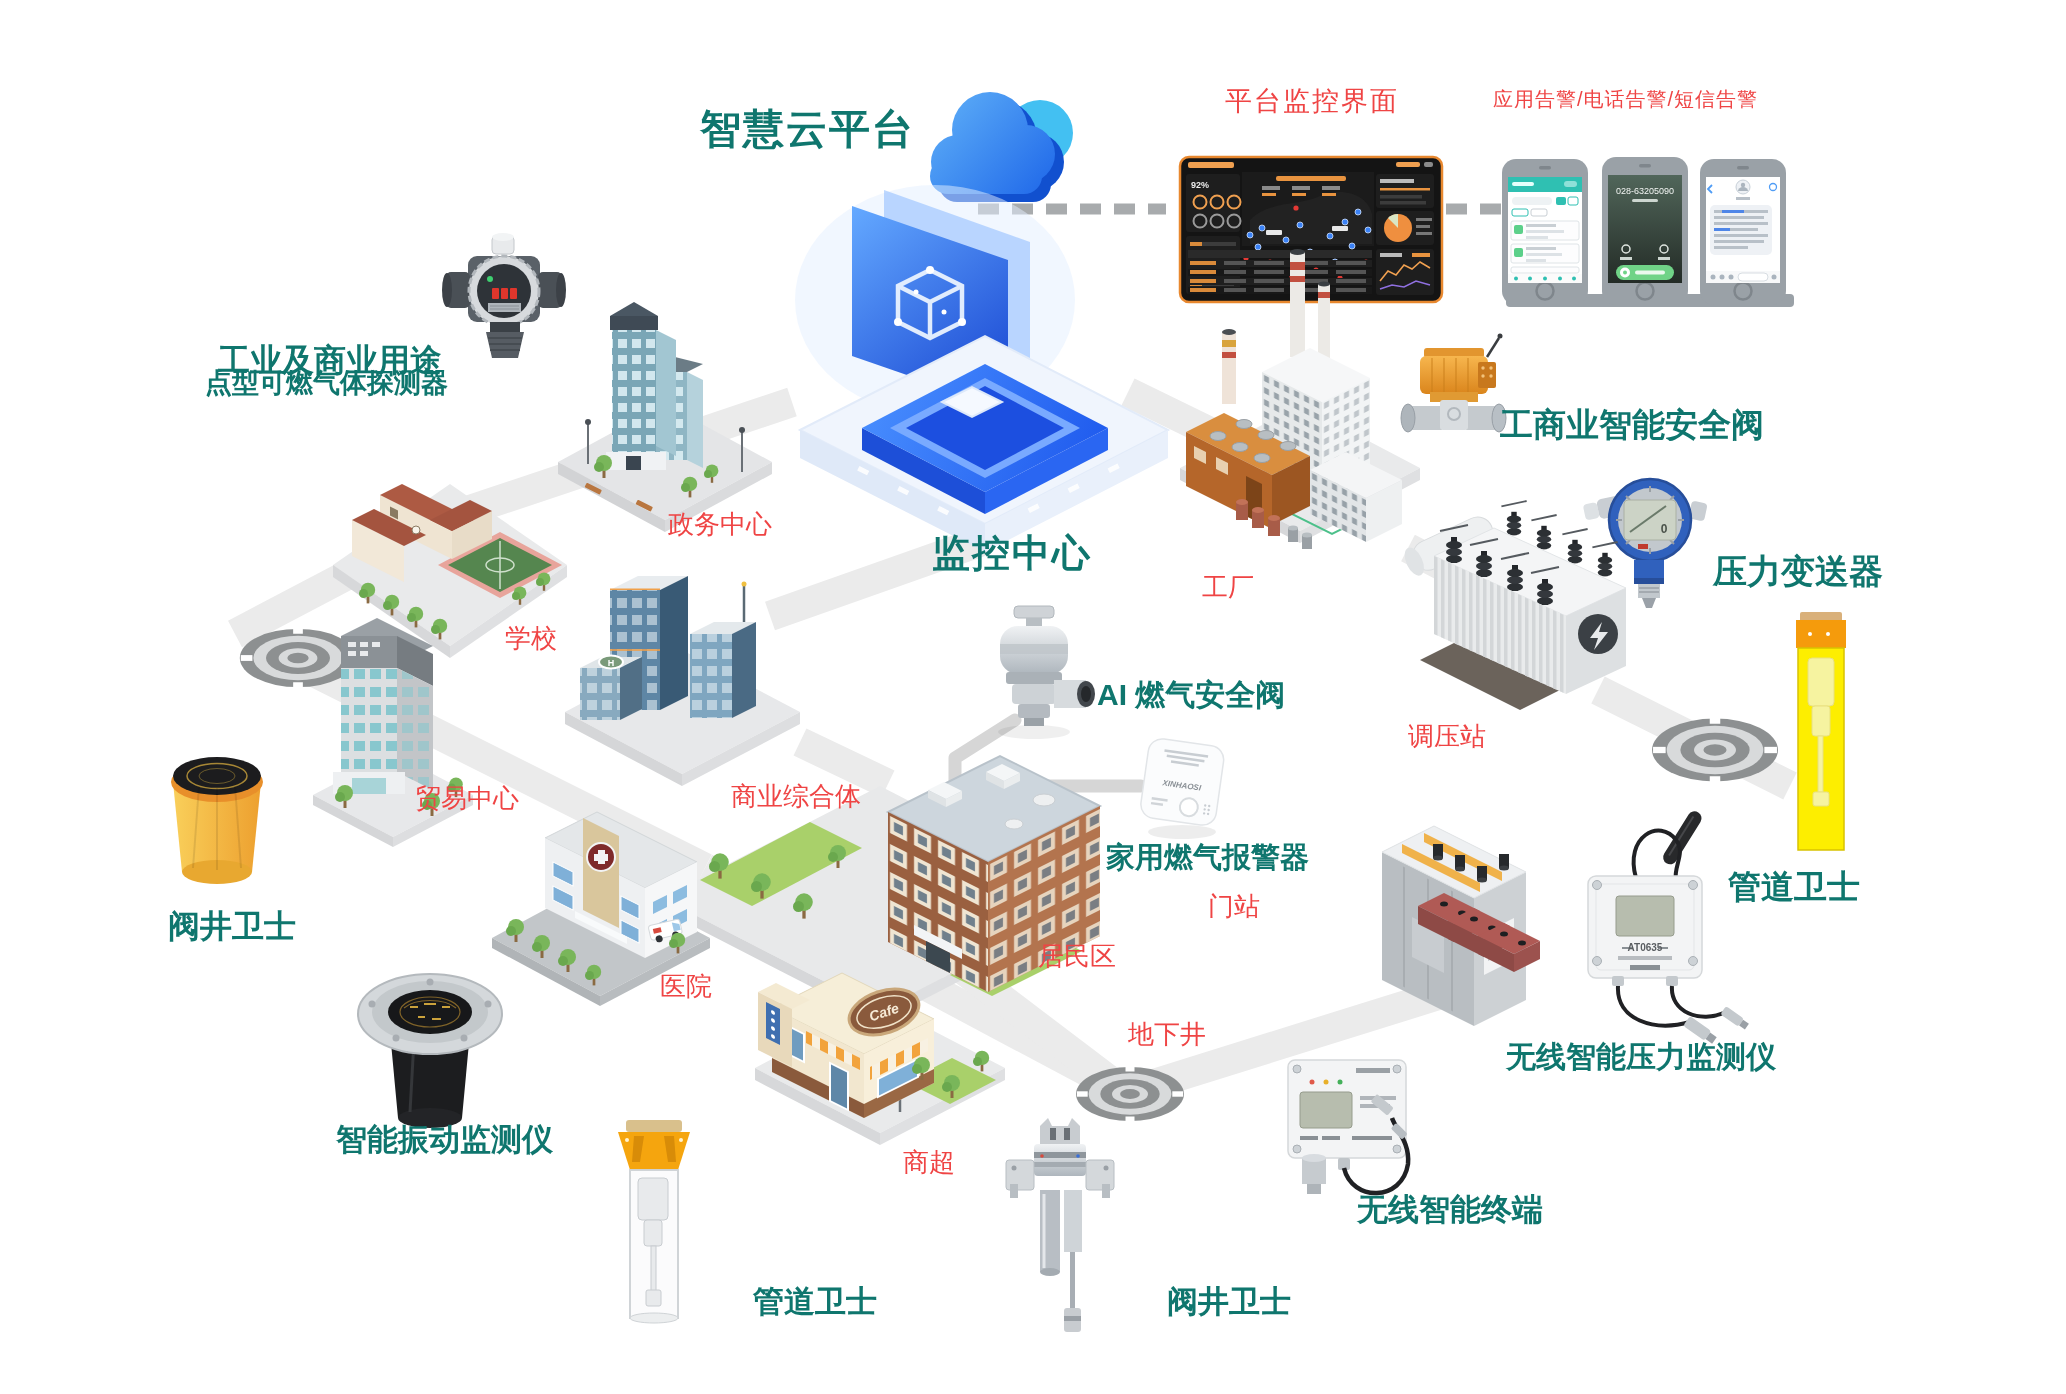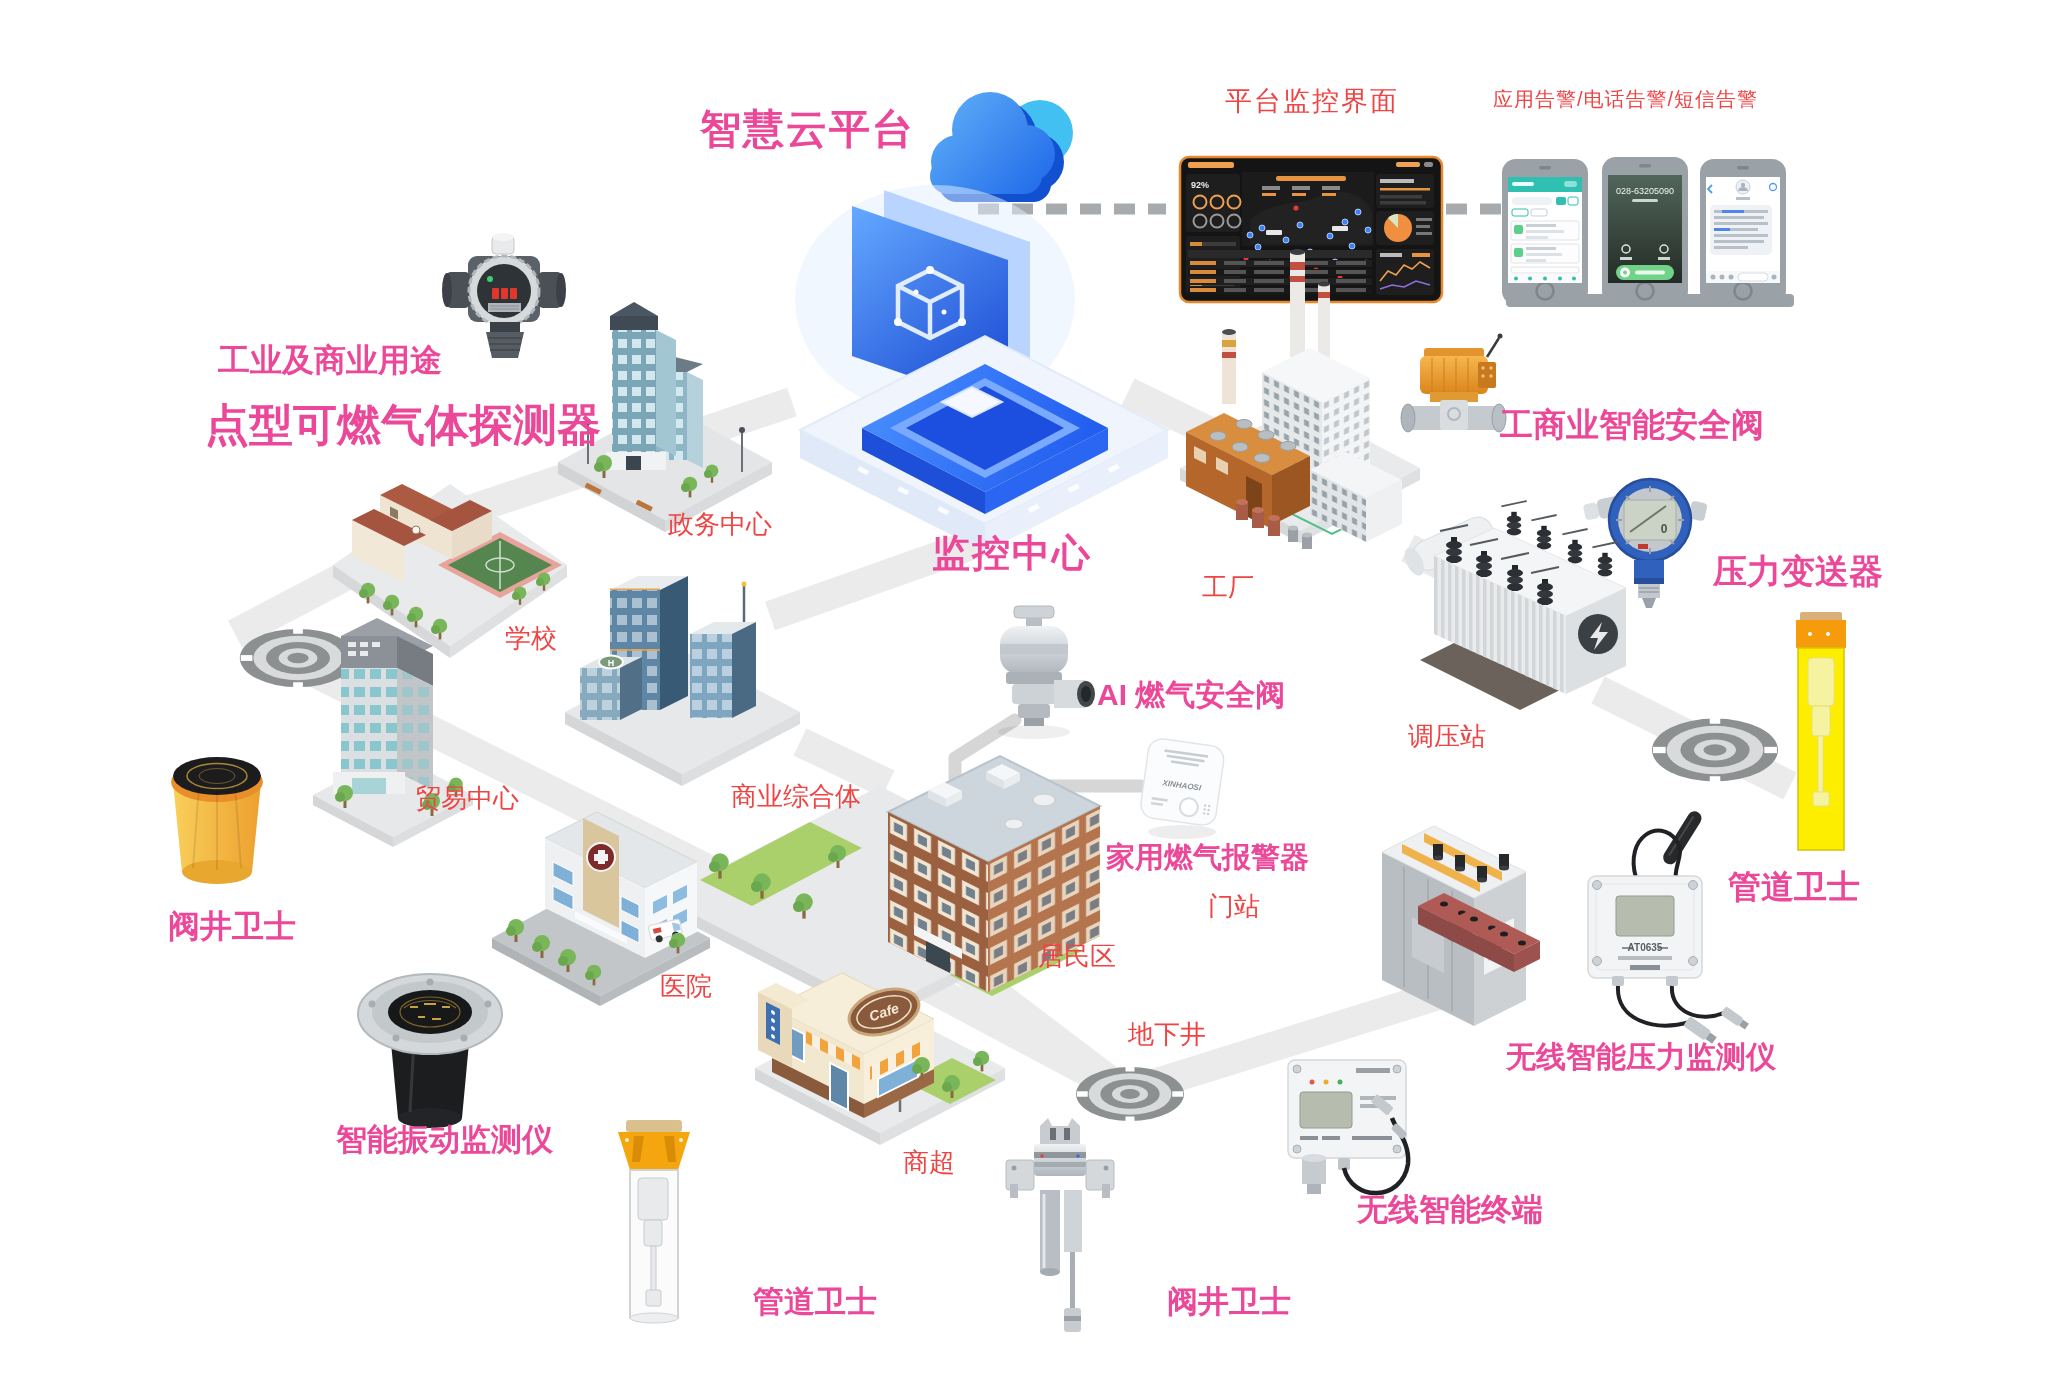--- a/index.html
+++ b/index.html
@@ -1,20 +1,20 @@
 <!DOCTYPE html>
 <html><head>
 <meta charset="utf-8">
 <style>
   html,body{margin:0;padding:0;background:#fff;}
   #canvas{position:relative;width:2066px;height:1394px;background:#fff;overflow:hidden;
           font-family:"Liberation Sans",sans-serif;}
   #scene{position:absolute;left:0;top:0;}
   .lbl{position:absolute;white-space:nowrap;line-height:1.15;}
-  .lbl-dark{color:#ec4899;font-weight:bold;}
+  .lbl-dark{color:#0f766e;font-weight:bold;}
   .lbl-gray{color:#ef4444;font-weight:normal;}
 </style>
 </head>
 <body>
 
 <div id="canvas">
 
 <svg id="scene" width="2066" height="1394" viewBox="0 0 2066 1394">
 <defs>
   <linearGradient id="gCloud" gradientUnits="userSpaceOnUse" x1="930" y1="100" x2="1050" y2="210">
@@ -1073,21 +1073,21 @@
   <rect x="1064" y="1316" width="17" height="5" fill="#9aa0a6"></rect>
 </g>
 
 </svg>
 
 <div class="lbl lbl-dark" style="left:700px;top:106px;font-size:41px;letter-spacing:2px;">智慧云平台</div>
 <div class="lbl lbl-gray" style="left:1225px;top:86px;font-size:27px;letter-spacing:2px;">平台监控界面</div>
 <div class="lbl lbl-gray" style="left:1493px;top:88px;font-size:20px;letter-spacing:1px;">应用告警/电话告警/短信告警</div>
 
 <div class="lbl lbl-dark" style="left:218px;top:342px;font-size:32px;">工业及商业用途</div>
-<div class="lbl lbl-dark" style="left:205px;top:400px;font-size:44px;">点型可燃气体探测器</div>
+<div class="lbl lbl-dark" style="left:205px;top:368px;font-size:27px;">点型可燃气体探测器</div>
 
 <div class="lbl lbl-dark" style="left:903px;top:532px;font-size:38px;letter-spacing:2px;margin-left:29px;">监控中心</div>
 <div class="lbl lbl-gray" style="left:668px;top:510px;font-size:26px;">政务中心</div>
 <div class="lbl lbl-gray" style="left:505px;top:624px;font-size:26px;">学校</div>
 <div class="lbl lbl-gray" style="left:1202px;top:573px;font-size:26px;">工厂</div>
 
 <div class="lbl lbl-dark" style="left:1500px;top:406px;font-size:33px;">工商业智能安全阀</div>
 <div class="lbl lbl-dark" style="left:1713px;top:552px;font-size:34px;">压力变送器</div>
 <div class="lbl lbl-gray" style="left:1408px;top:722px;font-size:26px;">调压站</div>
 <div class="lbl lbl-gray" style="left:731px;top:782px;font-size:26px;text-align:center;">商业综合体</div>

